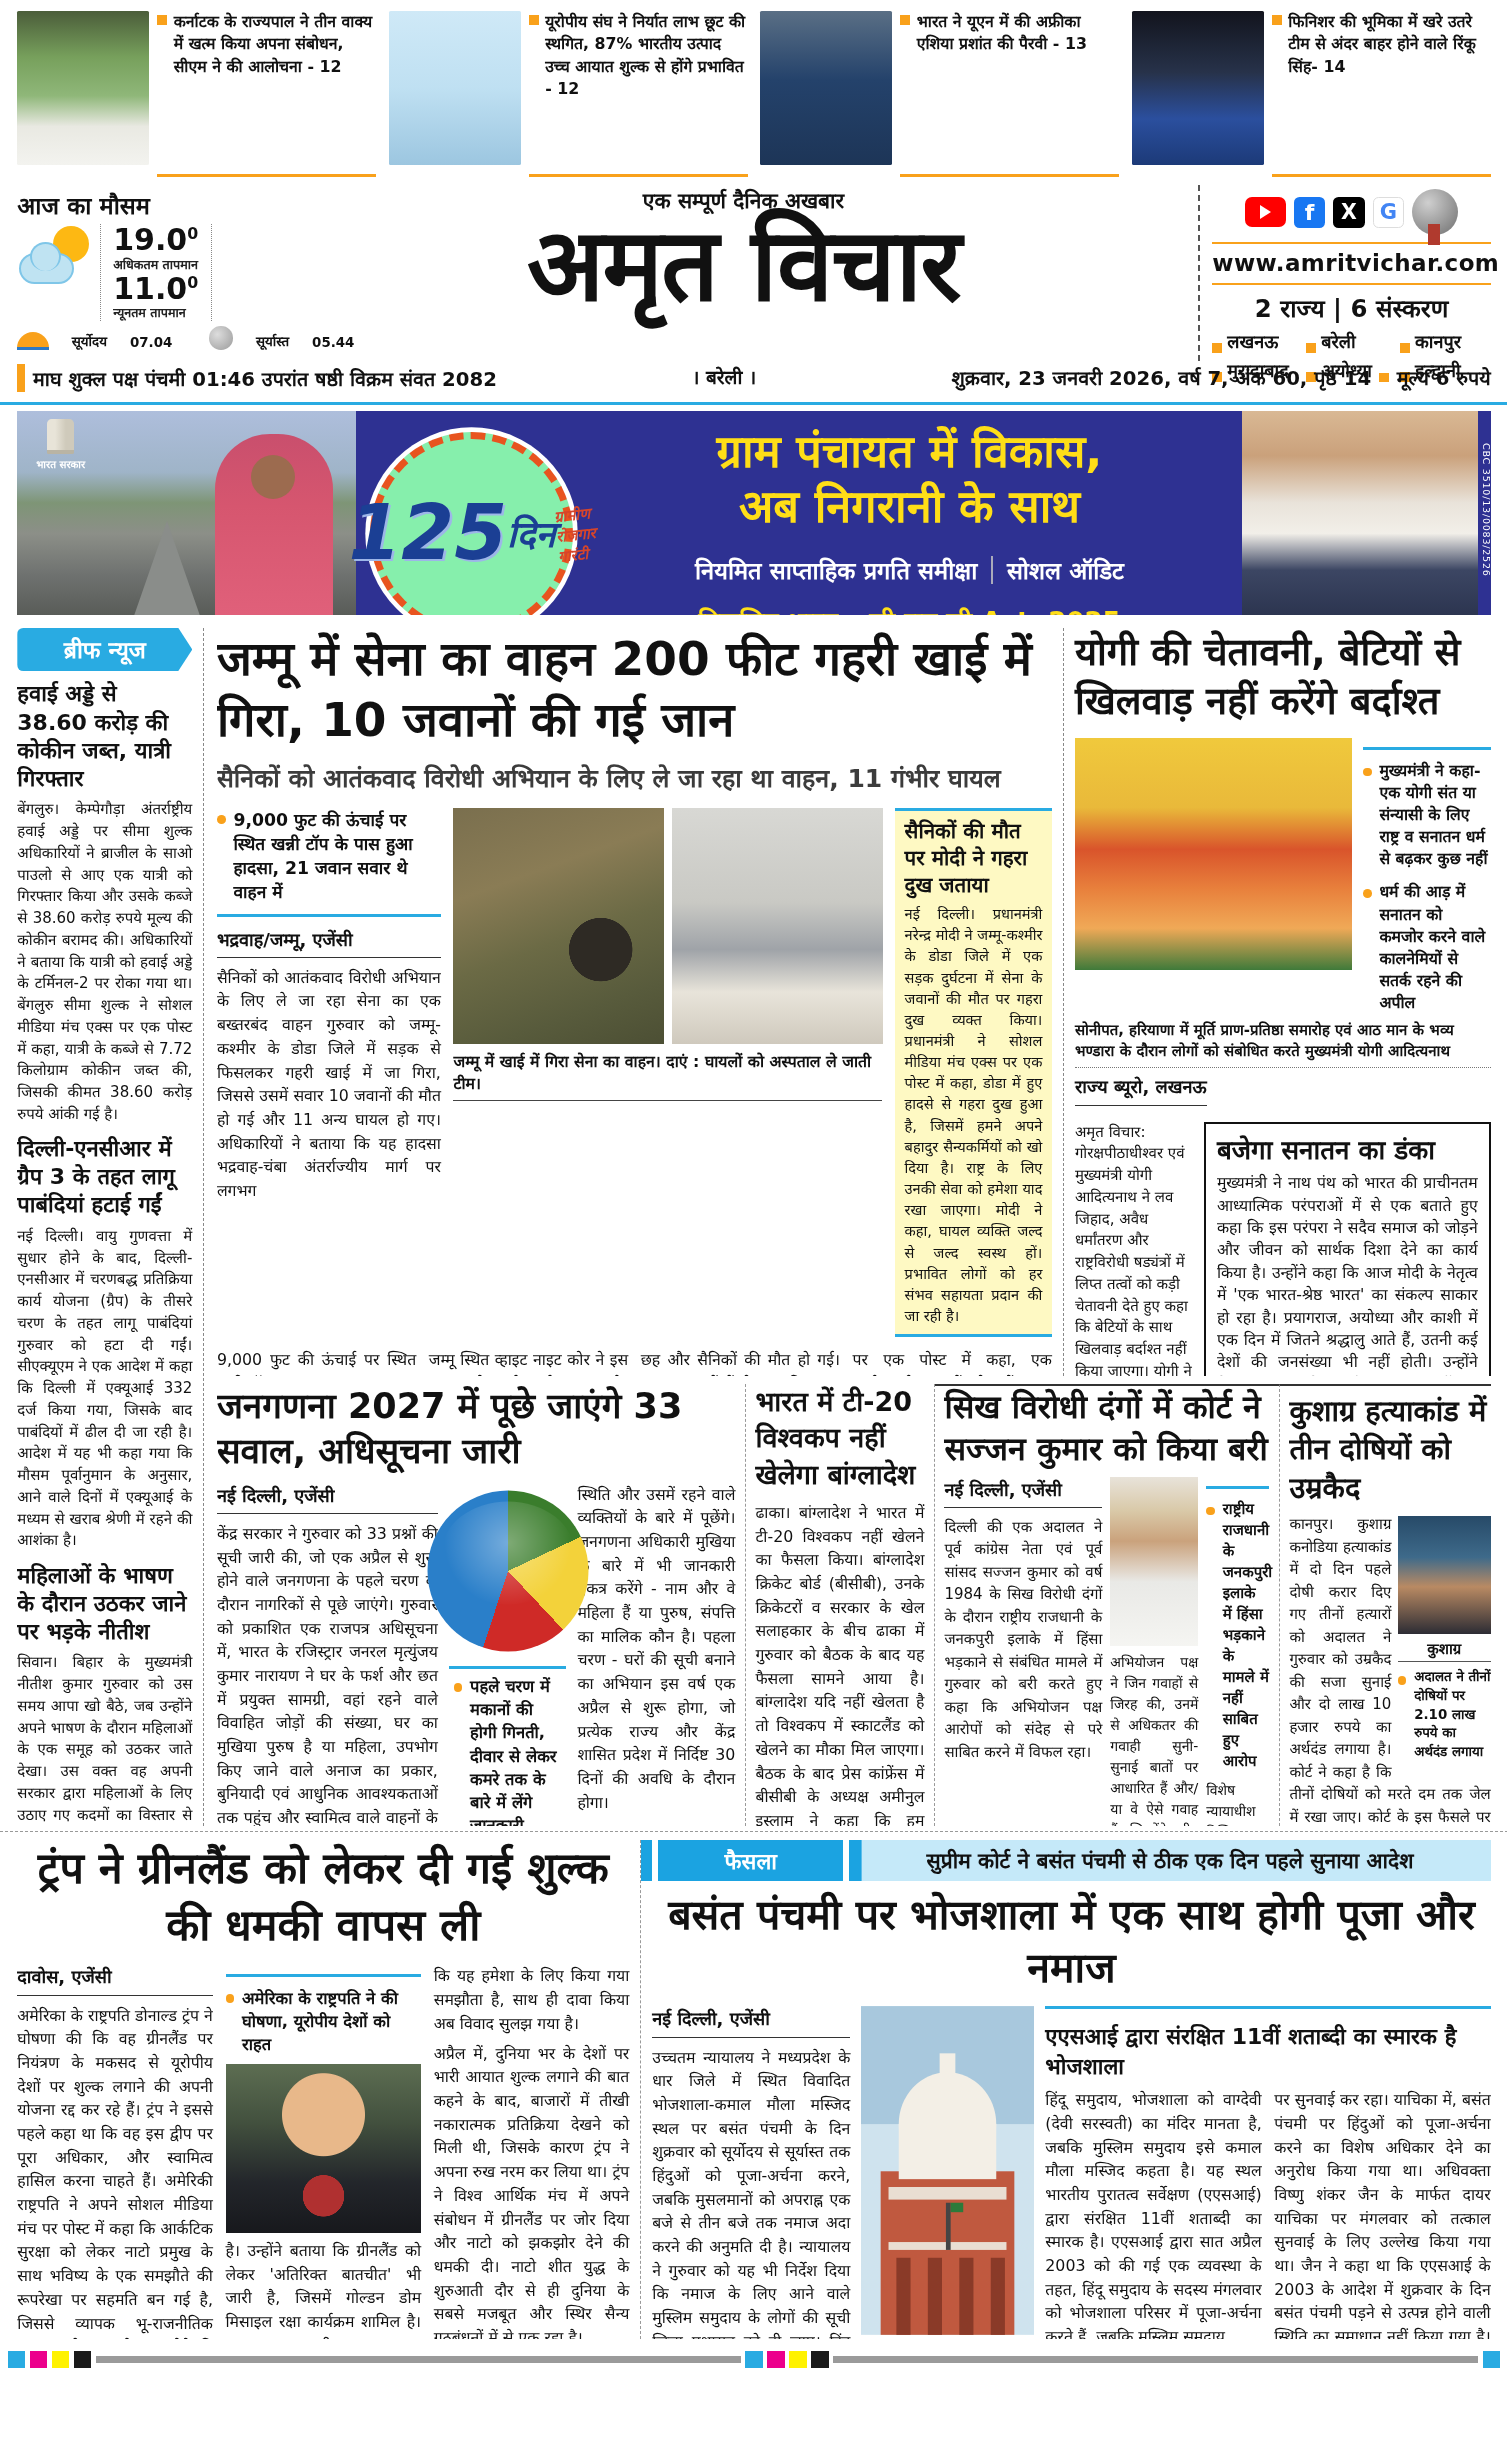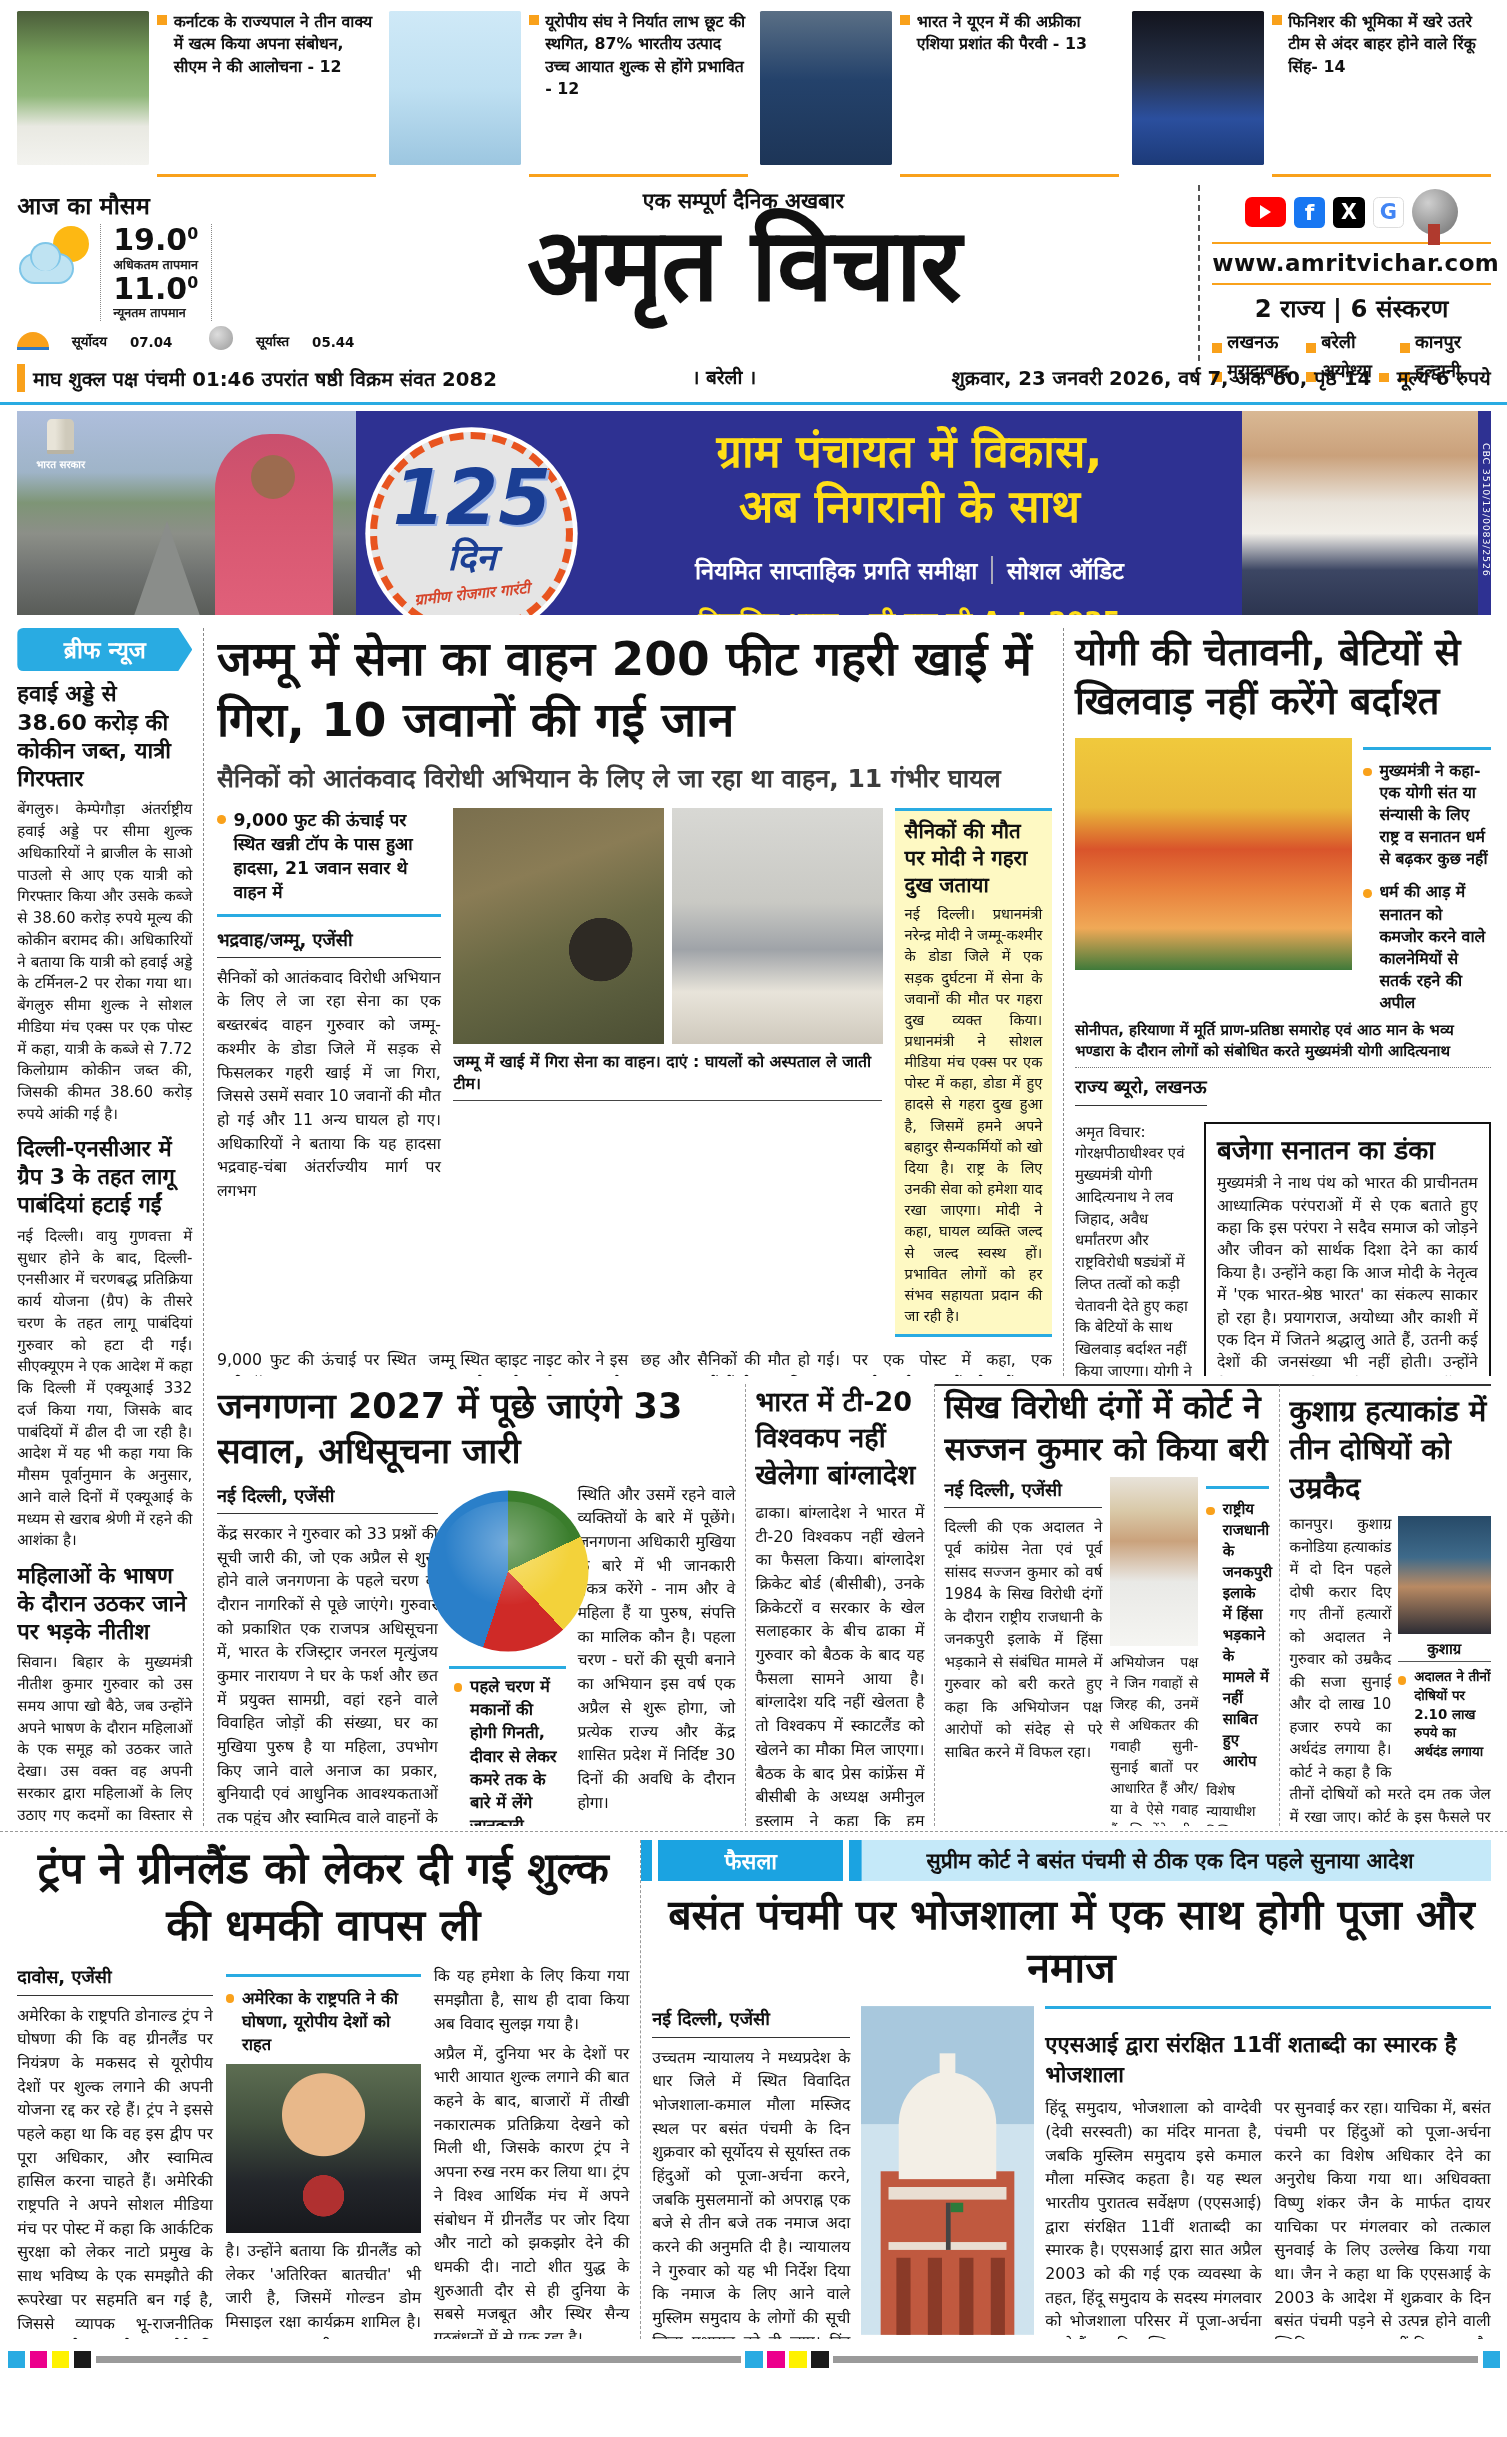--- a/index.html
+++ b/index.html
@@ -57,21 +57,21 @@
 .issue{display:flex;align-items:center;gap:8px;font-size:19.7px;font-weight:bold}
 .issue .sq2{width:9.5px;height:9.5px;background:#F9A11B}
 
 .banner{position:relative;height:204px;margin:6.3px 17.3px 0;background:#2E3192;overflow:hidden;color:#fff}
 .road-photo{position:absolute;left:0;top:0;width:339px;height:100%;background:linear-gradient(180deg,#aebedc 0%,#9fb4c8 30%,#7e9576 45%,#8c8f88 60%,#6f7270 80%,#595c58 100%)}
 .road{position:absolute;left:95px;top:110px;width:0;height:0;border-left:55px solid transparent;border-right:55px solid transparent;border-bottom:158px solid #8a8d8a}
 .woman{position:absolute;right:23.6px;bottom:0;width:118px;height:181px;background:linear-gradient(180deg,#c94f6d 0%,#d6566f 40%,#e0607a 100%);border-radius:55px 55px 0 0}
 .woman::before{content:"";position:absolute;left:36px;top:20.5px;width:44px;height:44px;border-radius:50%;background:#9c6b4f}
 .emblem{position:absolute;left:7.9px;top:7.9px;width:71px;text-align:center;z-index:3;color:#fff;font-size:10.2px;font-weight:bold}
 .pillar{width:27px;height:35px;margin:0 auto 3.2px;background:linear-gradient(90deg,#e8e4d8 30%,#cfcabb 70%);border-radius:4.7px 4.7px 1.6px 1.6px;border-bottom:4.7px solid #b9b4a4}
-.badge{position:absolute;left:353px;top:20.5px;width:203px;height:203px;border-radius:50%;background:#e5e5e5;border:7.9px dashed #E8541F;box-shadow:0 0 0 4.7px #fff;display:flex;flex-direction:column;align-items:center;justify-content:center;color:#1B3F94;z-index:2}
+.badge{position:absolute;left:353px;top:20.5px;width:203px;height:203px;border-radius:50%;background:#86efac;border:7.9px dashed #E8541F;box-shadow:0 0 0 4.7px #fff;display:flex;flex-direction:row;align-items:center;justify-content:center;color:#1B3F94;z-index:2}
 .badge-num{font-size:76px;font-weight:900;font-style:italic;line-height:.9;text-shadow:2.4px 2.4px 0 #9db6e8}
 .badge-unit{font-size:36px;font-weight:900;font-style:italic}
 .badge-ring{font-size:15px;font-weight:bold;color:#D6452B;font-style:italic;transform:rotate(-6deg);margin-top:1.6px}
 .b-center{position:absolute;left:583px;right:272px;top:14px;text-align:center}
 .b-hl{color:#FFDE17;font-size:45px;font-weight:900;line-height:1.22}
 .b-subs{display:flex;align-items:center;justify-content:center;gap:14px;margin-top:19px;font-size:23.6px;font-weight:bold;color:#fff}
 .vsep{width:1.6px;height:28px;background:#aab}
 .b-tag{color:#FFDE17;font-size:26px;font-weight:900;margin-top:17.3px}
 .modi-photo{position:absolute;right:12.6px;top:0;width:236px;height:100%;background:linear-gradient(180deg,#d9b894 0%,#caa17b 22%,#e9e3da 45%,#f2efe9 60%,#3c4663 78%,#2c3550 100%)}
 .cbc{position:absolute;right:-1.6px;top:31.5px;writing-mode:vertical-rl;font-size:9.5px;color:#fff;letter-spacing:0.8px}
@@ -151,21 +151,21 @@
 .t-photo{width:100%;height:169px;background:radial-gradient(circle at 50% 30%,#e8b88a 0 41px,transparent 42px),radial-gradient(circle at 50% 78%,#b03030 0 20.5px,transparent 21px),linear-gradient(180deg,#5d6e52 0%,#42503e 35%,#23262b 70%,#17181c 100%);margin-bottom:6.3px}
 .bhoj{flex:1;min-width:0;padding-left:11px;overflow:hidden}
 .kicker{display:flex;align-items:stretch;height:41px;background:#C5E9F9;margin-bottom:7.9px}
 .k-chip{background:#1BA3E1;color:#fff;font-size:22px;font-weight:bold;display:flex;align-items:center;justify-content:center;width:197px;border-left:6.3px solid #fff;border-right:6.3px solid #fff;box-shadow:-12.6px 0 0 #1BA3E1,12.6px 0 0 #1BA3E1}
 .k-txt{flex:1;display:flex;align-items:center;justify-content:center;font-size:21px;font-weight:bold;color:#111}
 .hl-bhoj{font-size:41px;font-weight:900;line-height:1.3;text-align:center}
 .bj-row{display:flex;gap:11px;margin-top:11px}
 .bj-col1{width:198px;flex:none}
 .sc-photo{width:173px;height:329px;flex:none}
 .bj-right{flex:1;min-width:0}
-.bj-sub{font-size:22px;font-weight:900;border-top:3.9px solid #29ABE2;padding-top:19px;margin-bottom:7.9px}
+.bj-sub{font-size:22px;font-weight:900;border-top:3.9px solid #29ABE2;padding-top:11px;margin-bottom:7.9px}
 .bj-cols{display:flex;gap:12.6px}
 .bj-cols .bd{flex:1}
 
 .regmarks{height:41px;display:flex;align-items:center;gap:4.7px;padding:0 7.9px}
 .rsq{width:17.3px;height:17.3px;flex:none}
 .rbar{height:7.9px;background:#9a9a9a;flex:1}
 .c-cyan{background:#29ABE2}.c-mag{background:#EC008C}.c-yel{background:#FFF200}.c-blk{background:#1a1a1a}
 </style>
 </head>
 <body>

